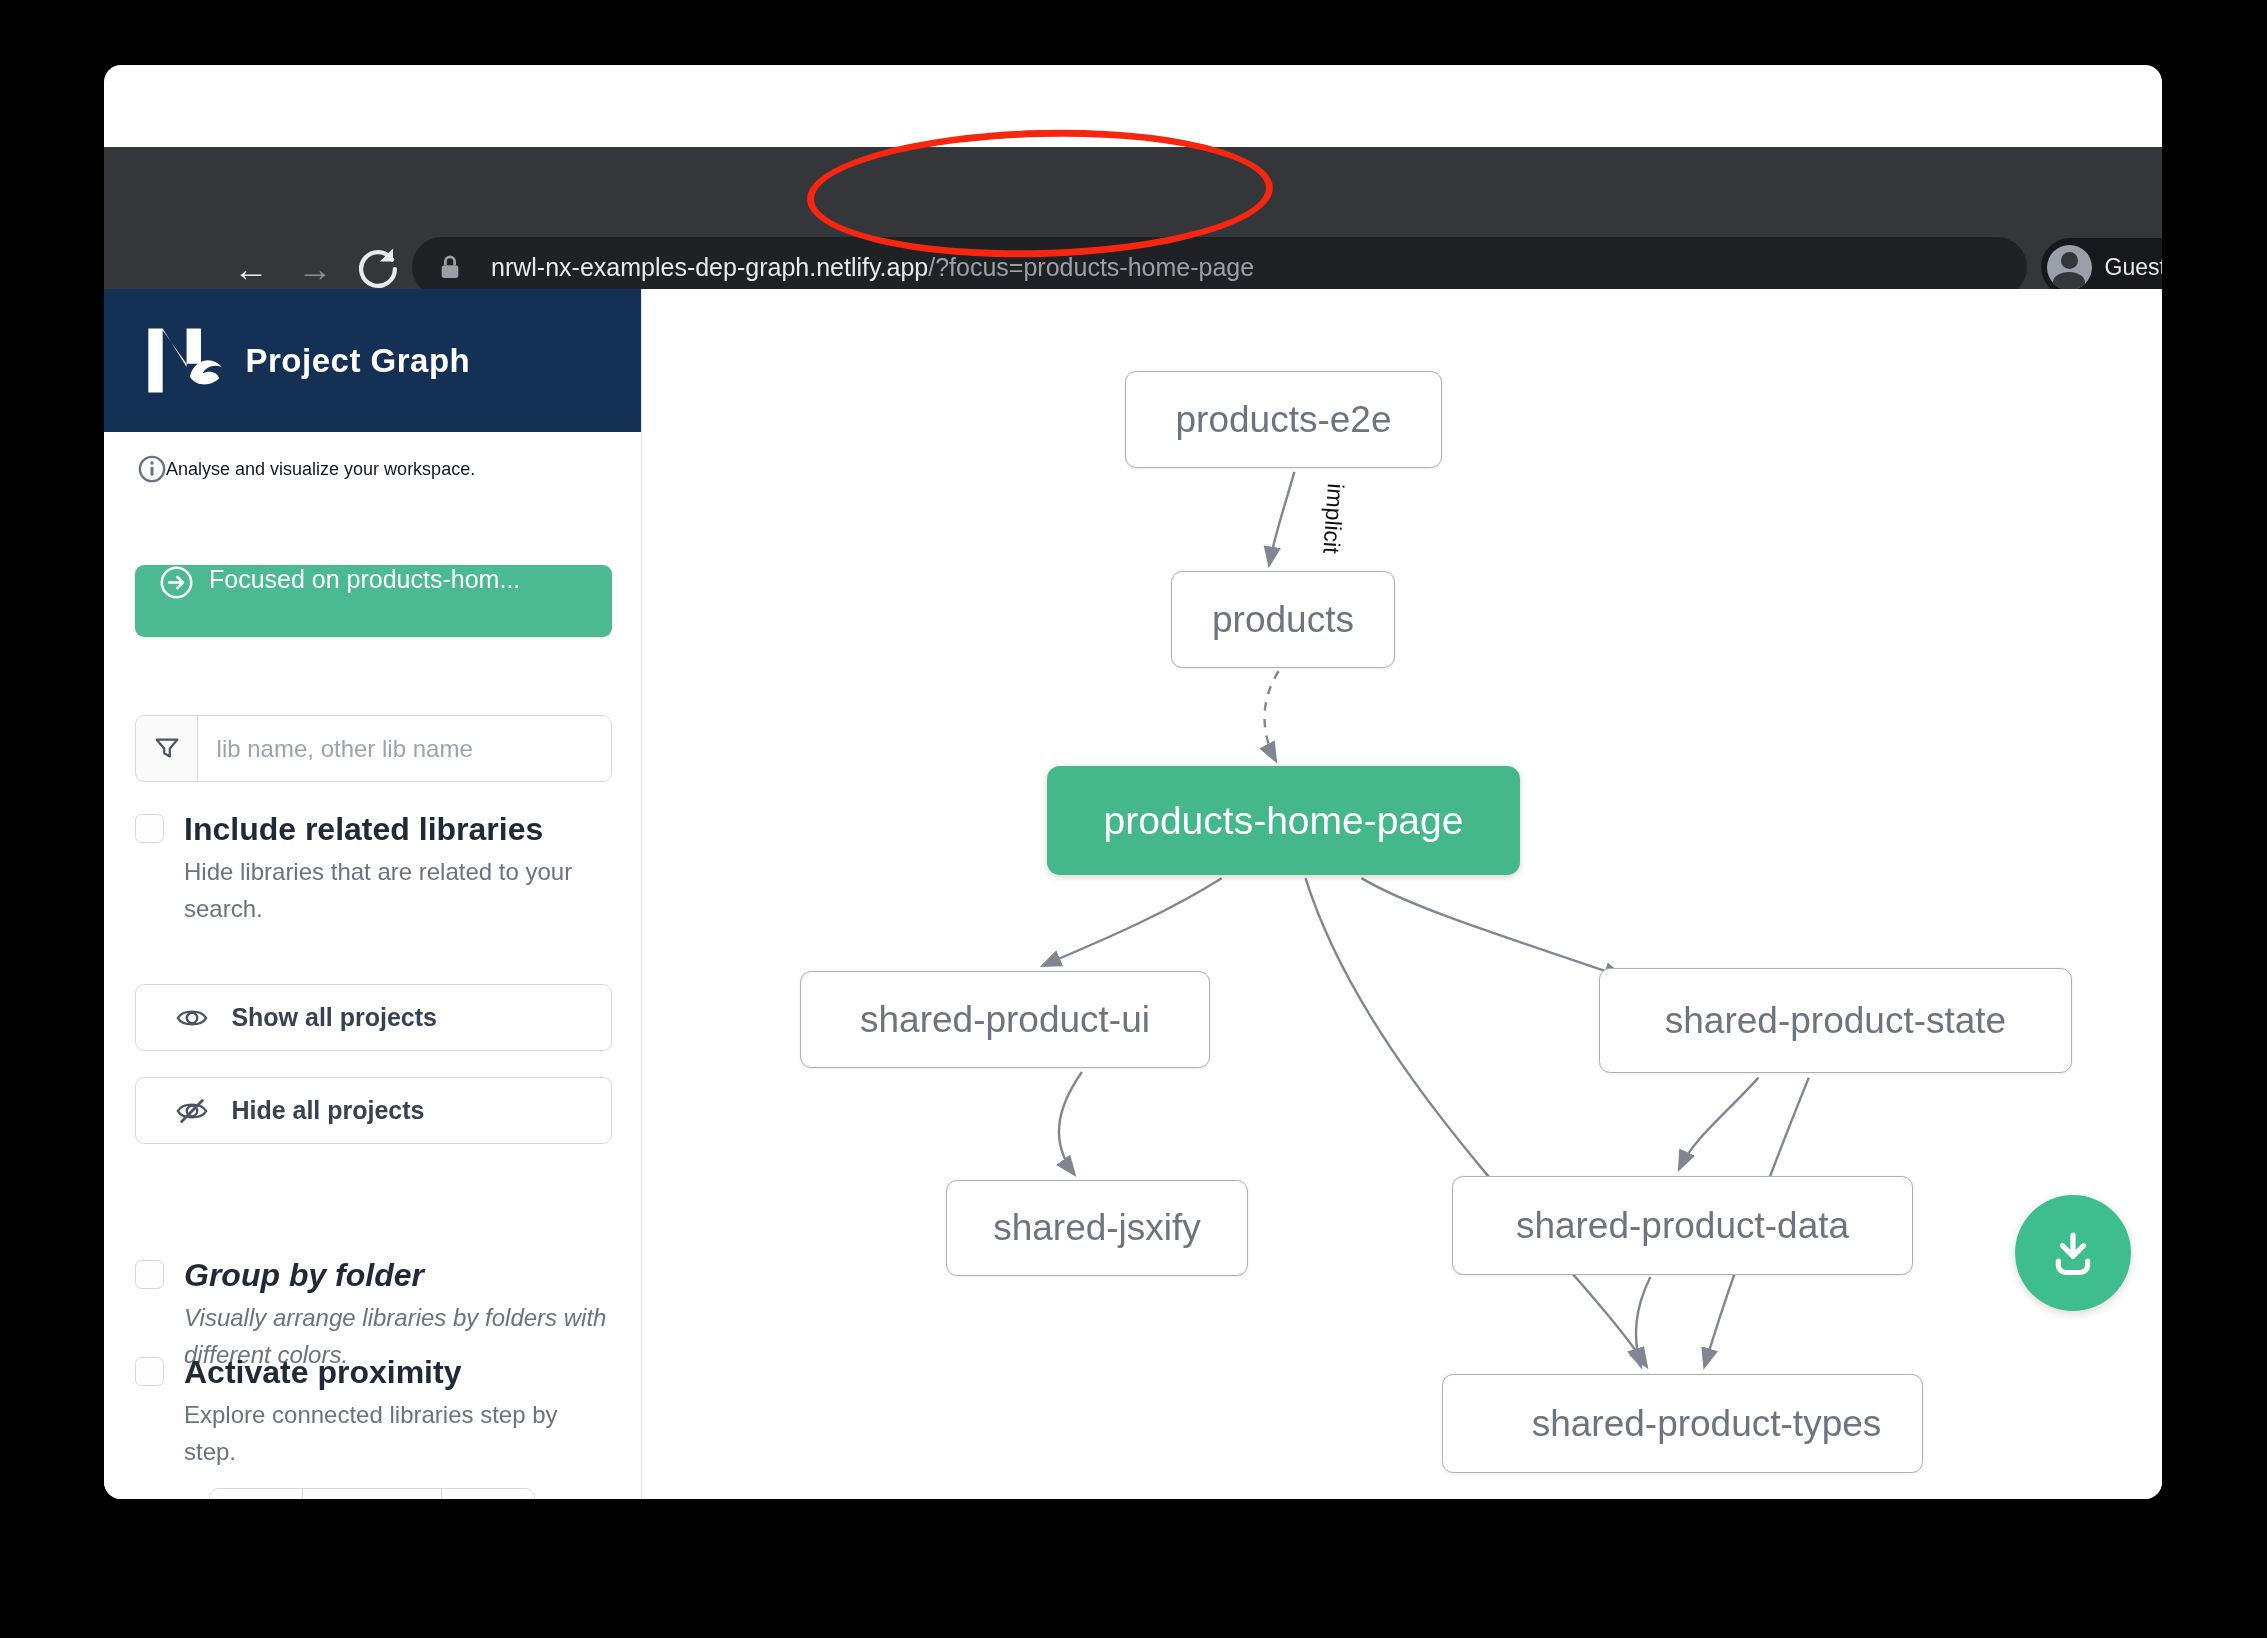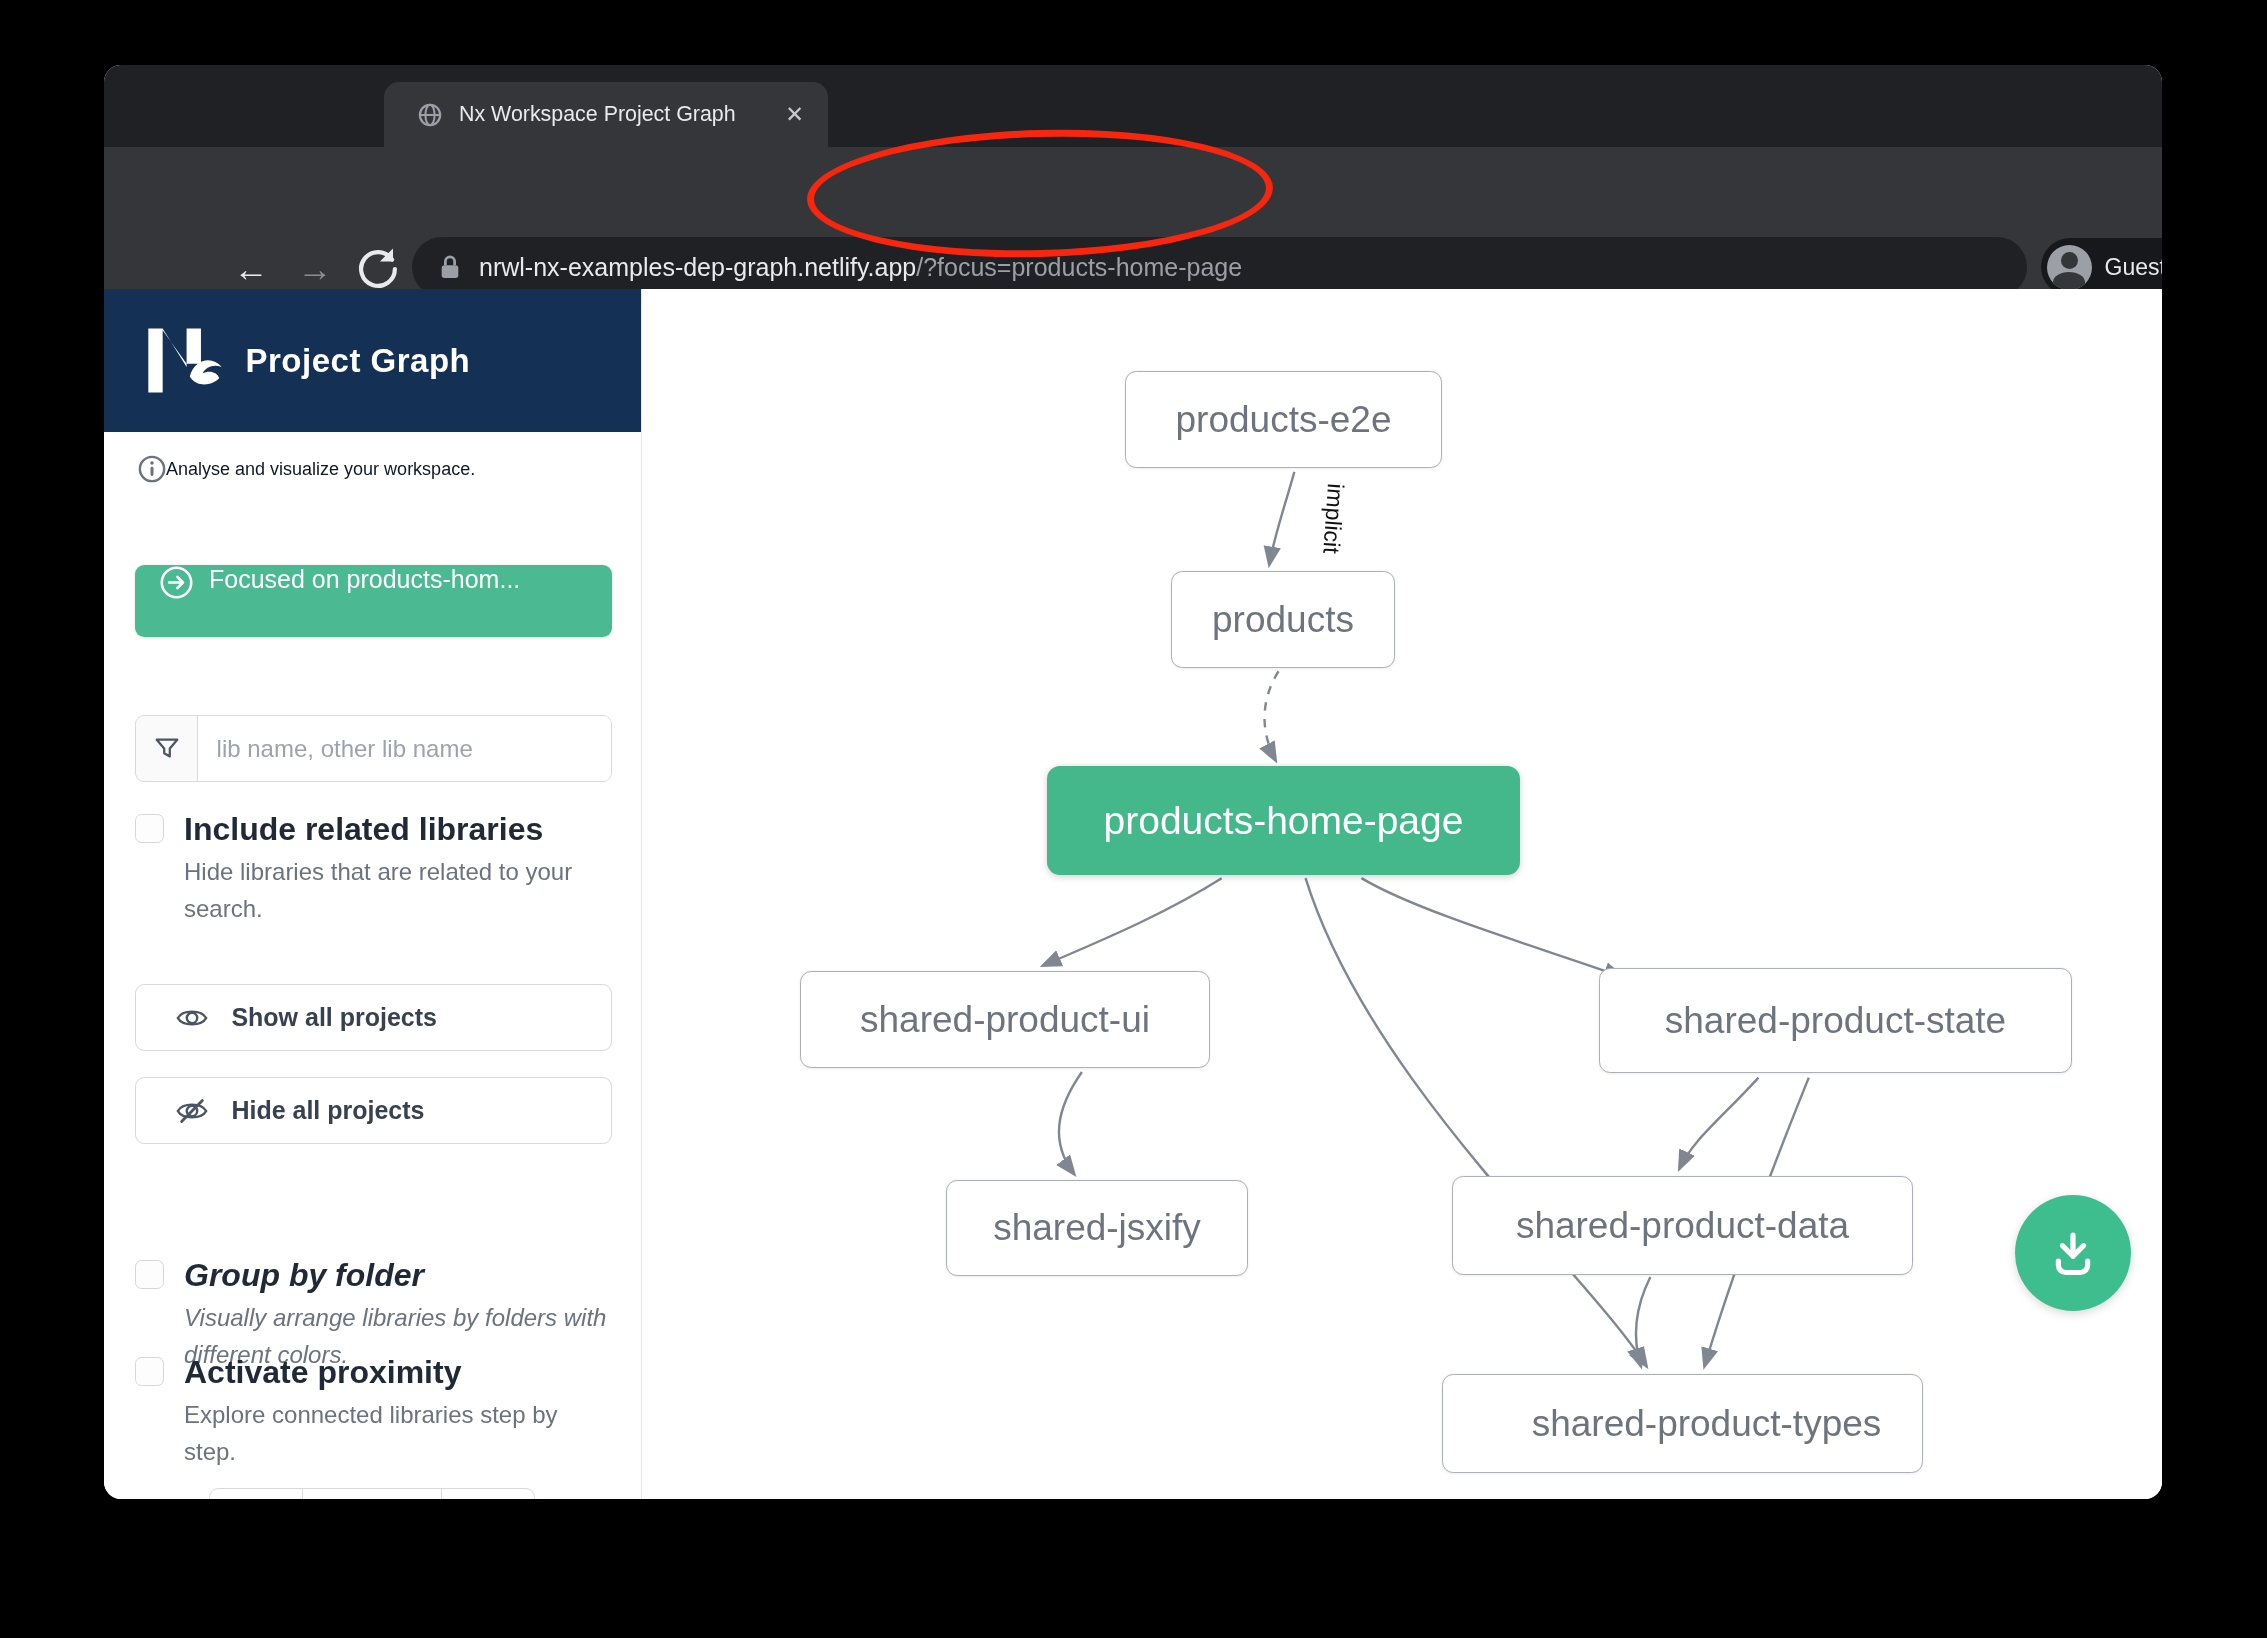--- a/index.html
+++ b/index.html
@@ -24,21 +24,21 @@
                 font-weight:300; line-height:37px; transform:translateY(-50%); top:114px; }
 
   
   .toolbar { position:absolute; left:0; top:82px; width:100%; height:142px; background:#35363a; }
   .nav-ico { position:absolute; top:92px; font-size:35px; line-height:60px; height:60px; width:60px;
              text-align:center; color:#e8eaed; }
   .nav-back    { left:117px; }
   .nav-forward { left:181px; color:#8b8e93; }
   .nav-reload  { left:244px; }
   .urlbar { position:absolute; left:308px; top:90px; width:1615px; height:60px; background:#202124;
-            border-radius:30px; display:flex; align-items:center; }
+            border-radius:30px; display:flex; align-items:center;gap:12px; }
   .lock { margin-left:26px; width:24px; height:26px; flex:0 0 auto; }
   .url-text { margin-left:17px; font-size:25px; white-space:nowrap; overflow:hidden; }
   .url-domain { color:#e8eaed; }
   .url-path { color:#9aa0a6; }
   .guest-chip { position:absolute; left:1937px; top:91px; height:58px; padding:0 24px 0 5.6px;
                 background:#17181b; border-radius:30px; display:flex; align-items:center; }
   .guest-avatar { width:45px; height:45px; border-radius:50%; background:#9aa0a6; overflow:hidden;
                   position:relative; flex:0 0 auto; }
   .guest-avatar .head { position:absolute; left:14px; top:7.5px; width:17px; height:17px;
                         border-radius:50%; background:#35363a; }
@@ -111,38 +111,20 @@
   .download-fab { position:absolute; left:1911px; top:1130px; width:116px; height:116px;
                   border-radius:50%; background:#3ebd8f; border:none; z-index:10;
                   display:flex; align-items:center; justify-content:center;
                   box-shadow:0 2.8px 9.3px rgba(0,0,0,.15); }
 </style>
 </head>
 <body>
 
 <div class="window">
 
-  <div class="tabstrip">
-    <span class="light red"></span>
-    <span class="light yellow"></span>
-    <span class="light green"></span>
-
-    <div class="tab">
-      <svg class="tab-favicon" viewBox="0 0 26 26">
-        <circle cx="13" cy="13" r="11" fill="none" stroke="#9aa0a6" stroke-width="2.4"></circle>
-        <ellipse cx="13" cy="13" rx="5" ry="11" fill="none" stroke="#9aa0a6" stroke-width="2.2"></ellipse>
-        <line x1="2" y1="13" x2="24" y2="13" stroke="#9aa0a6" stroke-width="2.2"></line>
-      </svg>
-      <span class="tab-title">Nx Workspace Project Graph</span>
-      <span class="tab-close">✕</span>
-    </div>
-
-    <div class="newtab-btn">+</div>
-
-  </div>
 
   <div class="toolbar">
     <div class="nav-ico nav-back">←</div>
     <div class="nav-ico nav-forward">→</div>
     <svg class="nav-ico nav-reload" viewBox="0 0 64 64" style="width:60px;height:60px;">
       <path d="M47 22 A18 18 0 1 0 50 32" fill="none" stroke="#e8eaed" stroke-width="4.5" stroke-linecap="round"></path>
       <path d="M48 10 L48 24 L34 24 Z" fill="#e8eaed"></path>
     </svg>
 
     <div class="urlbar">

